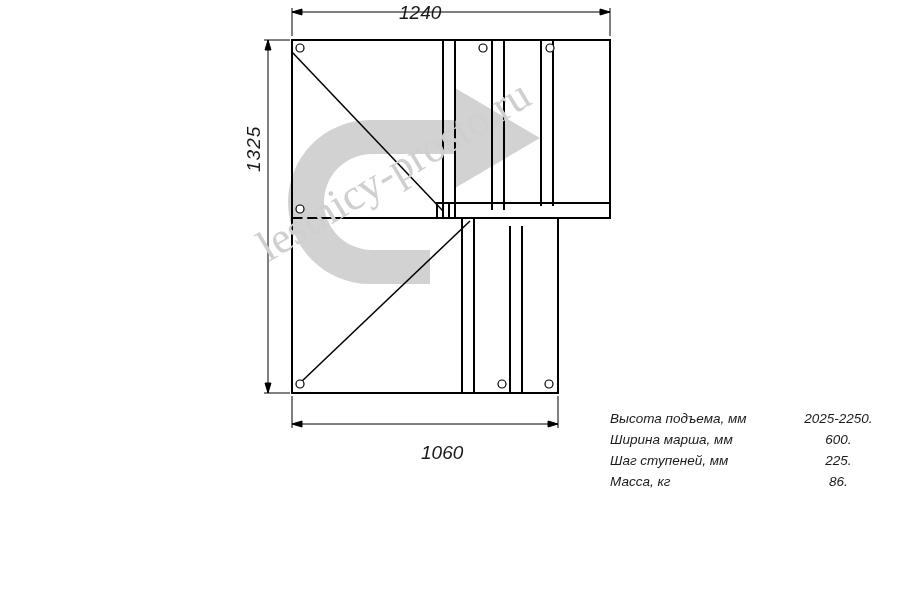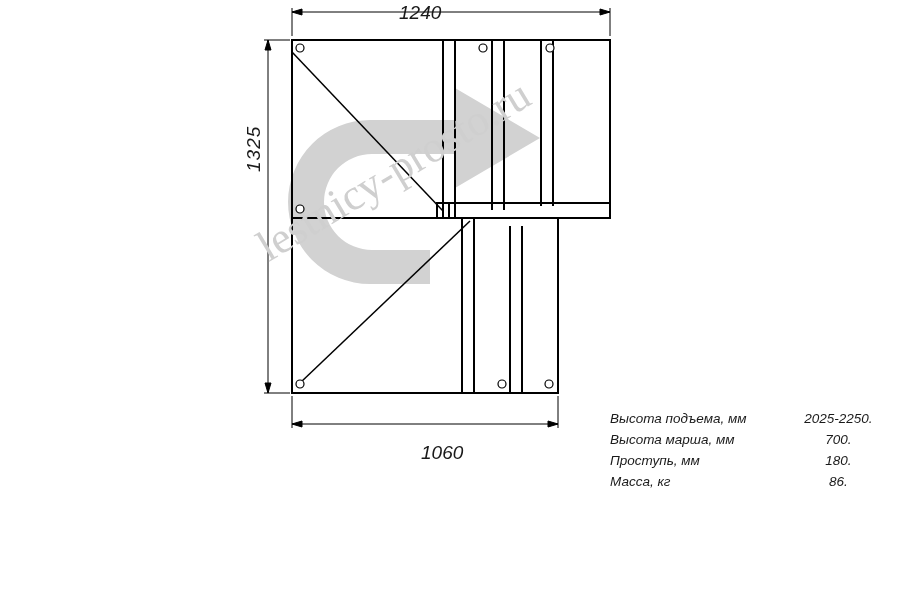--- a/index.html
+++ b/index.html
@@ -174,26 +174,26 @@
   <div class="dim-label" id="dim-height-left">1325</div>
 
   <div id="spec-table">
     <table>
       <tbody id="spec-body">
           <tr>
             <td class="spec-name">Высота подъема, мм</td>
             <td class="spec-value">2025-2250.</td>
           </tr>
           <tr>
-            <td class="spec-name">Высота марша, мм</td>
-            <td class="spec-value">700.</td>
-          </tr>
-          <tr>
-            <td class="spec-name">Проступь, мм</td>
-            <td class="spec-value">180.</td>
+            <td class="spec-name">Ширина марша, мм</td>
+            <td class="spec-value">600.</td>
+          </tr>
+          <tr>
+            <td class="spec-name">Шаг ступеней, мм</td>
+            <td class="spec-value">225.</td>
           </tr>
           <tr>
             <td class="spec-name">Масса, кг</td>
             <td class="spec-value">86.</td>
           </tr>
         </tbody>
     </table>
   </div>
 
 </div>

